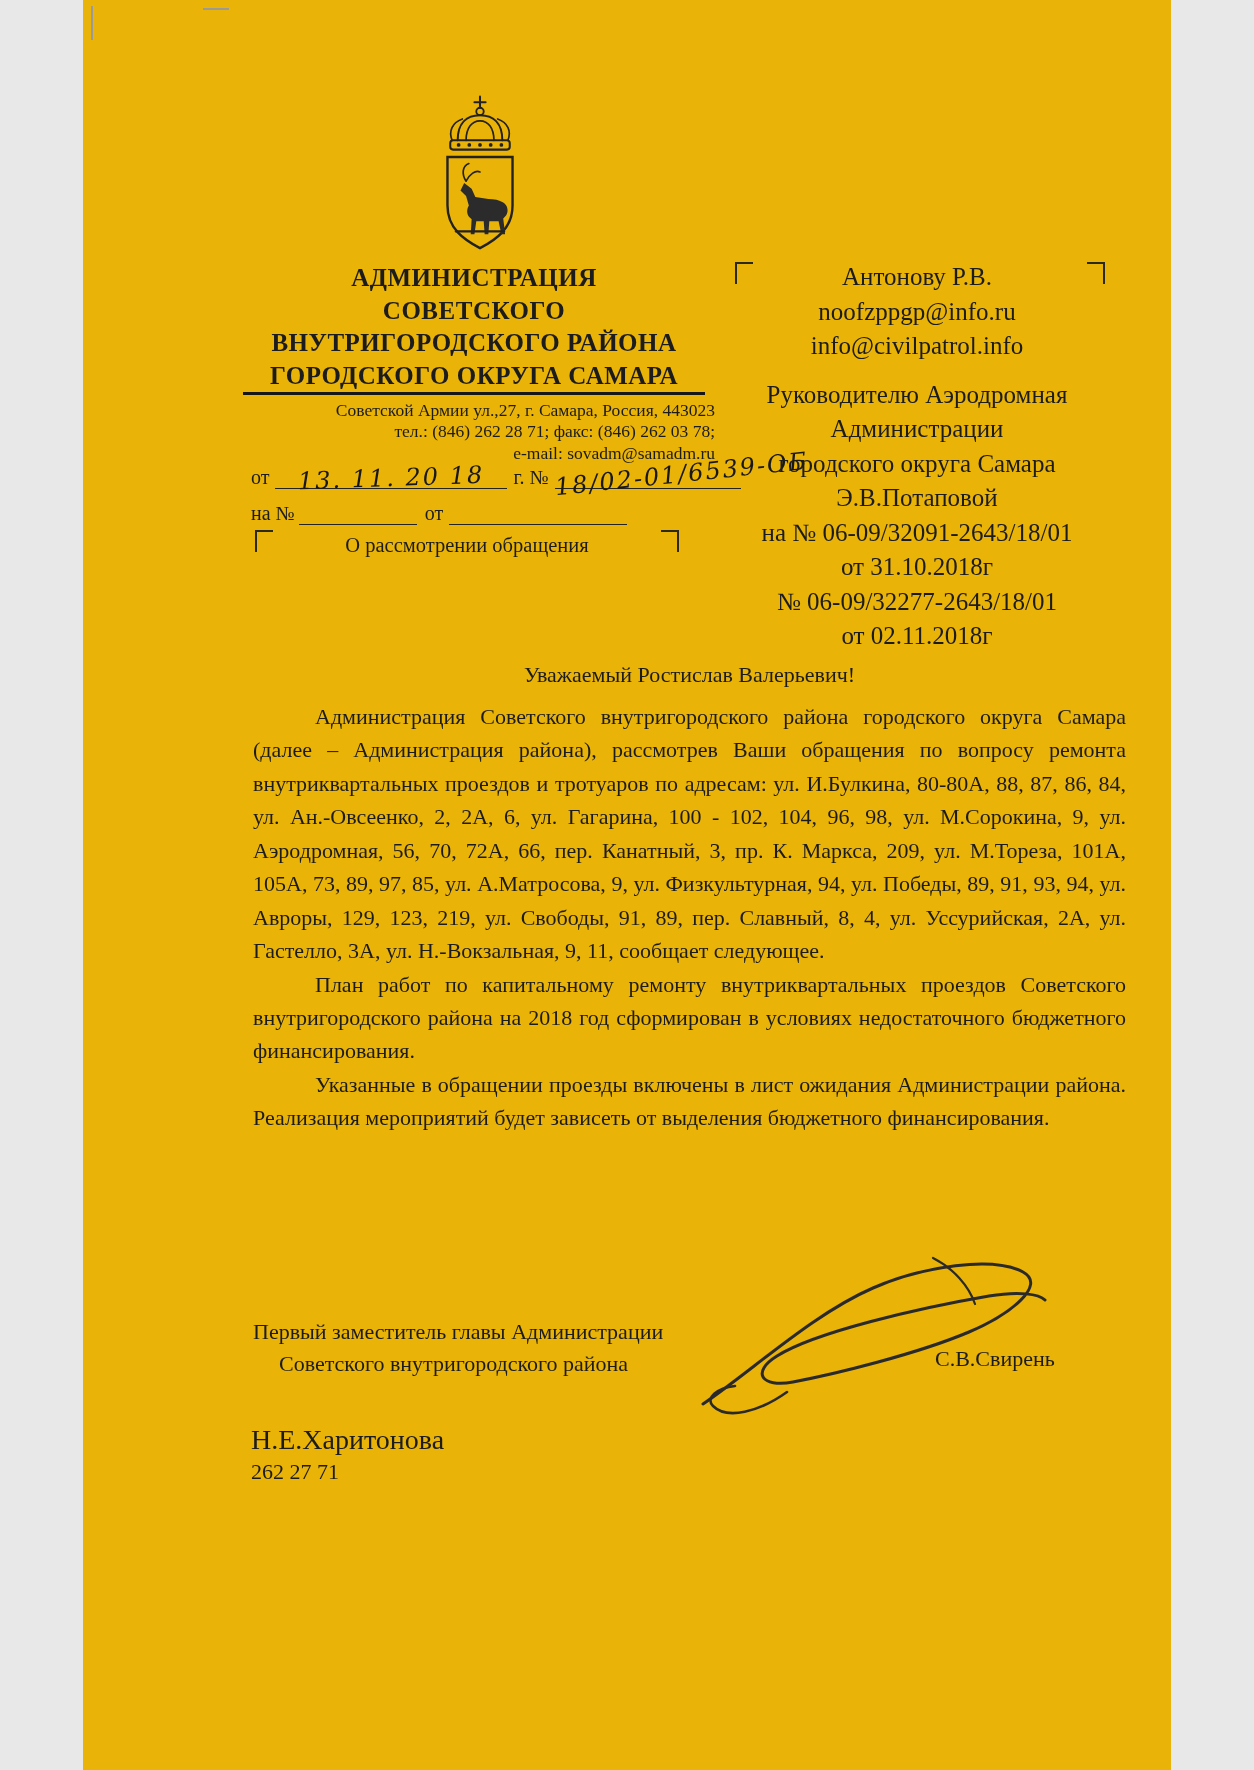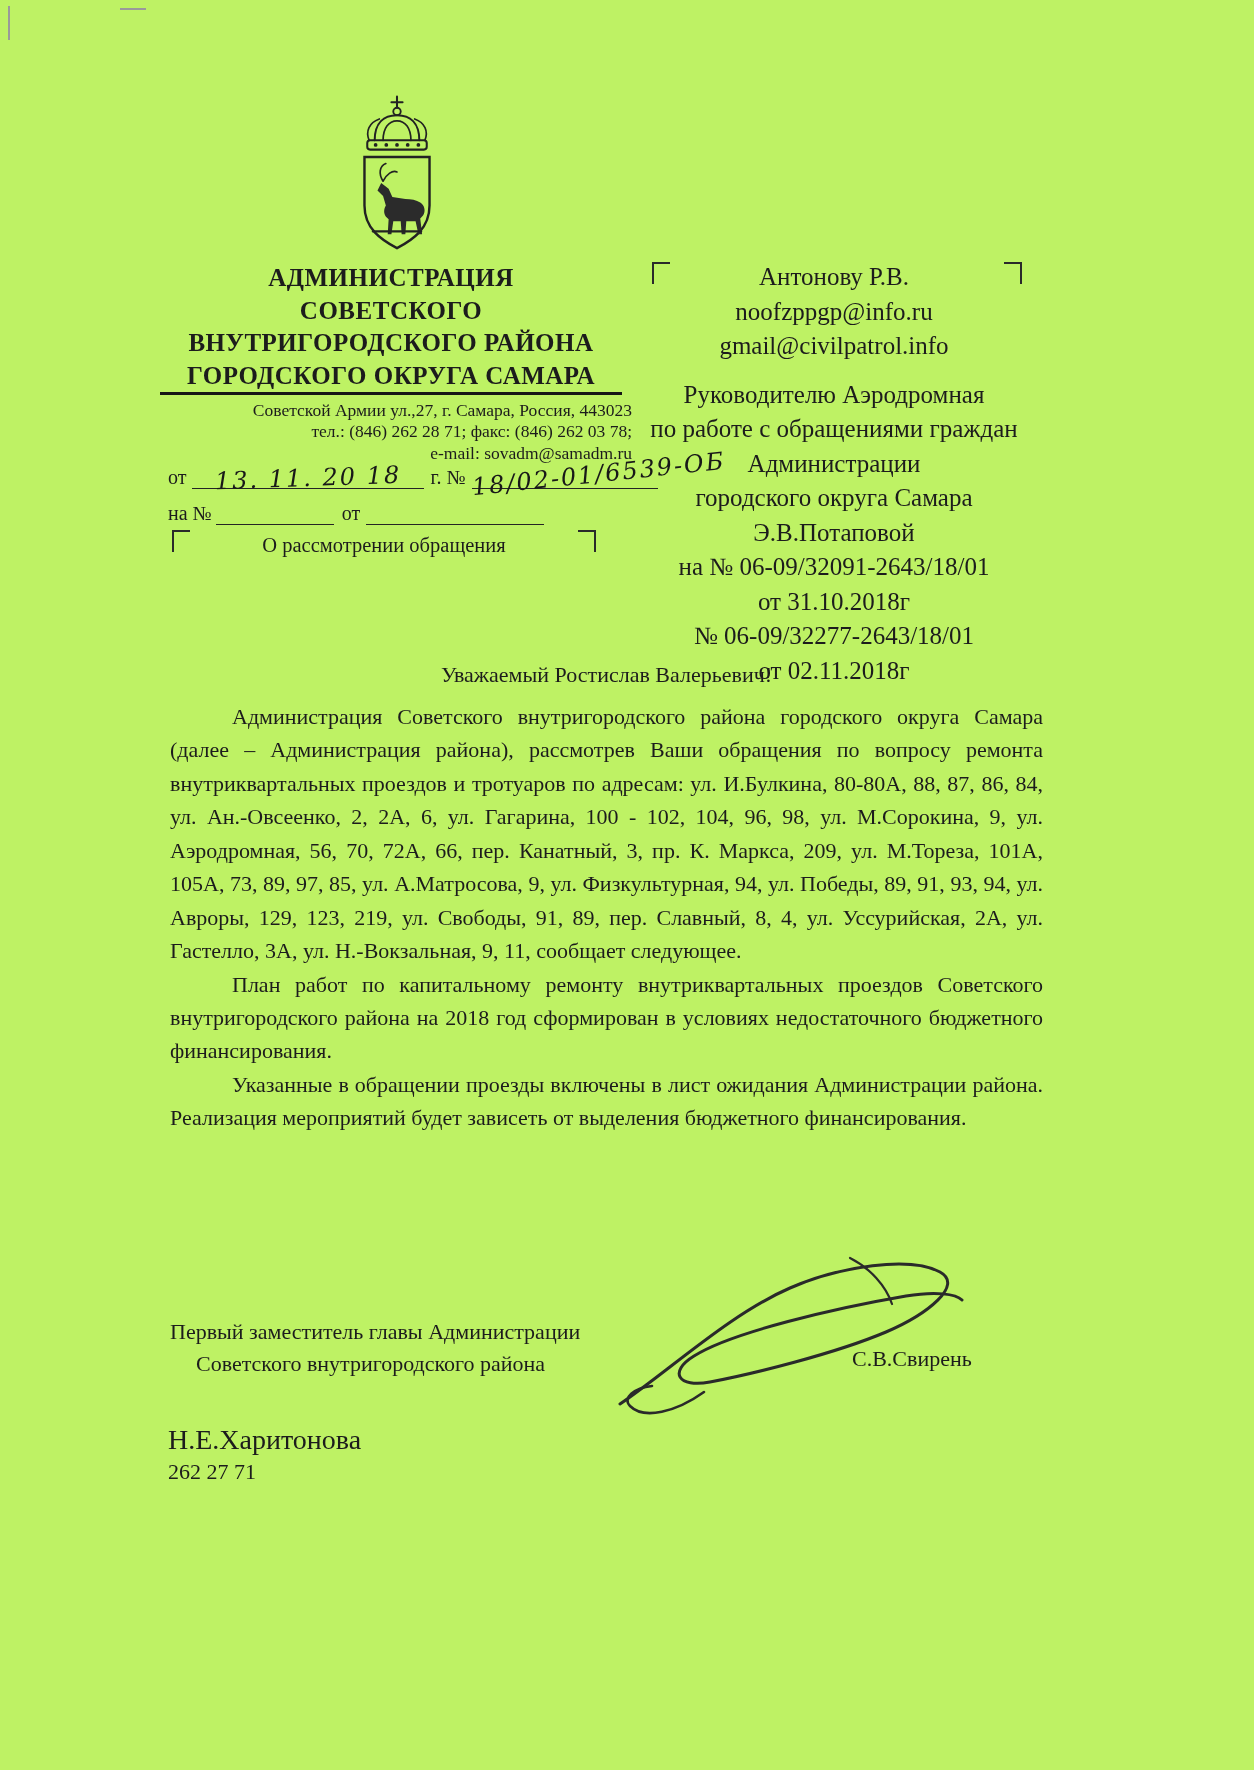--- a/index.html
+++ b/index.html
@@ -1,20 +1,20 @@
 <!DOCTYPE html>
 <html><head>
 <meta charset="utf-8">
 <style>
   html,body { margin:0; padding:0; background:#e8e8e8; }
   .page {
     position:relative;
-    width:1254px; height:1770px;
+    width:1088px; height:1770px;
     margin:0 auto;
-    background:#bef264;
+    background:#eab308;
     font-family:"Liberation Serif", serif;
     color:#1c1c1c;
     overflow:hidden;
   }
   .artifact { position:absolute; background:#9a9a9a; }
 
   
   .emblem { position:absolute; left:338px; top:92px; width:118px; height:158px; }
 
   
@@ -144,24 +144,23 @@
     <span class="cm cm-tr" style="right:0; top:0;"></span>
     <div class="subject-text">О рассмотрении обращения</div>
   </div>
 
   <span class="cm cm-tl" style="left:652px; top:262px;"></span>
   <span class="cm cm-tr" style="left:1004px; top:262px;"></span>
 
   <div class="addressee">
     <div>Антонову Р.В.</div>
     <div>noofzppgp@info.ru</div>
-    <div>gmail@civilpatrol.info</div>
+    <div>info@civilpatrol.info</div>
     <div class="addr-gap"></div>
     <div>Руководителю Аэродромная</div>
-    <div>по работе с обращениями граждан</div>
     <div>Администрации</div>
     <div>городского округа Самара</div>
     <div>Э.В.Потаповой</div>
     <div>на № 06-09/32091-2643/18/01</div>
     <div>от 31.10.2018г</div>
     <div>№ 06-09/32277-2643/18/01</div>
     <div>от 02.11.2018г</div>
   </div>
 
   <div class="salutation">Уважаемый Ростислав Валерьевич!</div>

